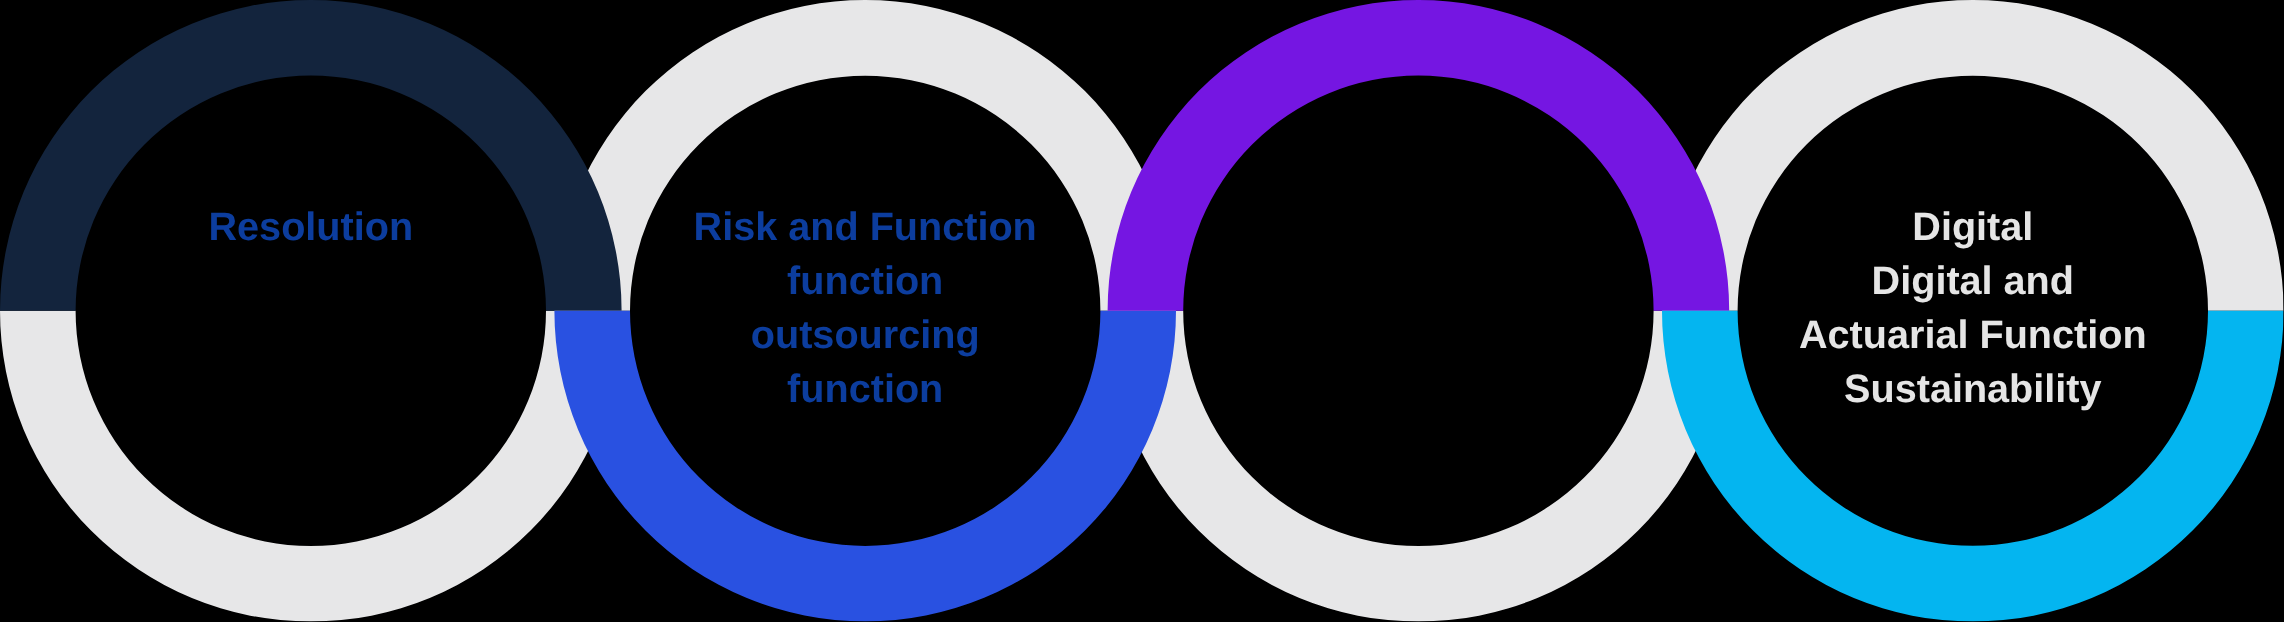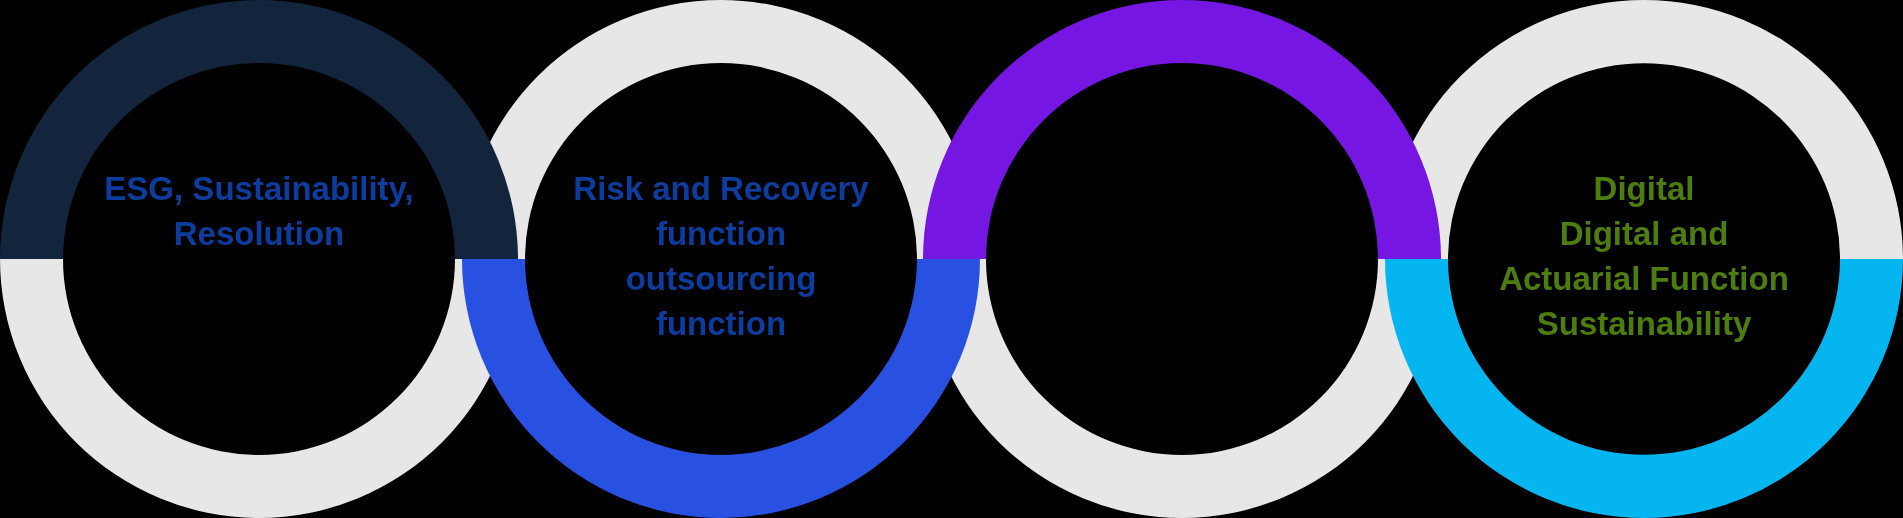--- a/index.html
+++ b/index.html
@@ -53,32 +53,31 @@
     <path d="M 923 259 A 259 259 0 0 0 1441 259 L 1378 259 A 196 196 0 0 1 986 259 Z" fill="#e7e7e8"></path>
     <path d="M 1385 259 A 259 259 0 0 1 1903 259 L 1840 259 A 196 196 0 0 0 1448 259 Z" fill="#e7e7e8"></path>
 
     <path d="M 0 259 A 259 259 0 0 1 518 259 L 455 259 A 196 196 0 0 0 63 259 Z" fill="#13243d"></path>
     <path d="M 462 259 A 259 259 0 0 0 980 259 L 917 259 A 196 196 0 0 1 525 259 Z" fill="#2951e1"></path>
     <path d="M 923 259 A 259 259 0 0 1 1441 259 L 1378 259 A 196 196 0 0 0 986 259 Z" fill="#7516e2"></path>
     <path d="M 1385 259 A 259 259 0 0 0 1903 259 L 1840 259 A 196 196 0 0 1 1448 259 Z" fill="#04b5f0"></path>
   </svg>
 
   <div class="ring-label label-1" style="color: rgb(12, 61, 158);">
-    <span>ESG, Sustainability,</span>
     <span>Resolution</span>
   </div>
 
   <div class="ring-label label-2" style="color: rgb(12, 61, 158);">
-    <span>Risk and Recovery</span>
+    <span>Risk and Function</span>
     <span>function</span>
     <span>outsourcing</span>
     <span>function</span>
   </div>
 
 
-  <div class="ring-label label-4" style="color: #4d7c0f;">
+  <div class="ring-label label-4" style="color: #e5e5e5;">
     <span>Digital</span>
     <span>Digital and</span>
     <span>Actuarial Function</span>
     <span>Sustainability</span>
   </div>
 
 </div>
 
 </body></html>

